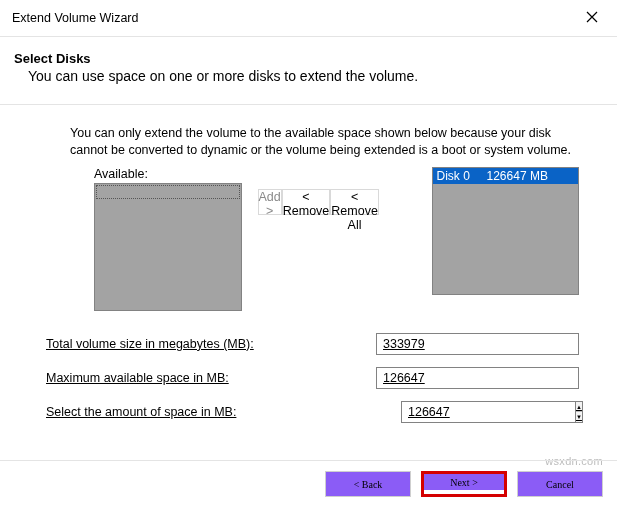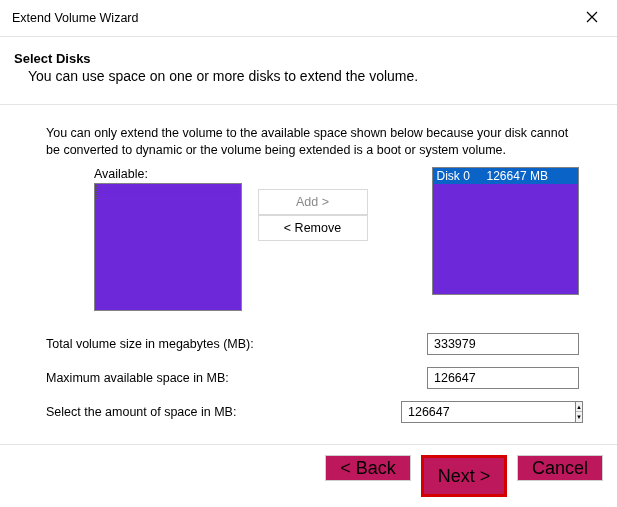--- a/index.html
+++ b/index.html
@@ -4,41 +4,41 @@
   <style>
     * { box-sizing: border-box; margin: 0; padding: 0; font-family: "Segoe UI", Tahoma, sans-serif; }
     body { width: 617px; height: 507px; background: #fff; position: relative; font-size: 12.5px; color: #000; }
     .titlebar { display: flex; justify-content: space-between; align-items: center; padding: 6px 11px 6px 12px; border-bottom: 1px solid #e4e4e4; }
     .title { font-size: 12.5px; }
     .close-btn { font-size: 14px; background: none; border: none; cursor: pointer; padding: 4px 8px; font-family: inherit; }
     .header { padding: 14px 14px 6px 14px; border-bottom: 1px solid #e4e4e4; }
     .header-title { font-weight: 600; font-size: 13px; }
     .header-sub { padding: 2px 0 14px 14px; font-size: 14px; }
     .body { padding: 20px 38px 0 46px; }
-    .explain { line-height: 1.35; margin-bottom: 8px; }
+    .explain { line-height: 1.35; margin-bottom: 8px; margin-left: 24px; }
     .cols { display: flex; gap: 16px; align-items: flex-start; }
     .col-left, .col-right { flex: 1; padding-left: 48px; }
-    .col-mid { width: 110px; padding-top: 22px; display:flex; flex-direction:column; }
+    .col-mid { width: 110px; padding-top: 22px; display:flex; flex-direction:row; }
     .list-label { margin-bottom: 2px; }
-    .listbox { width: 100%; height: 128px; border: 1px solid #828282; background: #6d28d9; overflow: auto; }
+    .listbox { width: 100%; height: 128px; border: 1px solid #828282; background: #a3a3a3; overflow: auto; }
     .listbox.left .cell { border: 1px dotted #555; margin:1px; height:14px; }
     .sel-item { background: #0a63c6; color: #fff; padding: 1px 4px; font-size: 12px; white-space: pre; }
     .mid-btn { width: 100%; height: 26px; background: #fff; border: 1px solid #d9d9d9; font-size: 12.5px; cursor: pointer; font-family: inherit; }
     .mid-btn:disabled { color: #8a8a8a; }
     .fields { margin-top: 22px; }
-    .row { display: flex; align-items: center; margin-bottom: 12px; }
+    .row { display: flex; align-items: center; margin-bottom: 12px; text-decoration: underline; }
     .row-label { flex: 1; }
-    .ro-box { width: 152px; height: 22px; border: 1px solid #828282; padding: 0 6px; line-height: 20px; background: #fff; font-size: 12.5px; }
+    .ro-box { width: 203px; height: 22px; border: 1px solid #828282; padding: 0 6px; line-height: 20px; background: #fff; font-size: 12.5px; }
     .spin { display: flex; width: 178px; height: 22px; }
     .spin input { flex: 1; border: 1px solid #828282; border-right: none; padding: 0 6px; font-size: 12.5px; font-family:inherit; }
     .spin .btns { width: 16px; display:flex; flex-direction:column; border:1px solid #828282; }
     .spin .btns button { flex:1; font-size: 6px; line-height: 1; border:none; background:#f3f3f3; cursor:pointer; padding:0; }
     .spin .btns button:first-child { border-bottom:1px solid #bbb; }
     .footer { position: absolute; bottom: 0; left: 0; right: 0; border-top: 1px solid #e4e4e4; padding: 10px 14px; display: flex; justify-content: flex-end; gap: 10px; }
-    .footer button { width: 86px; height: 26px; background: #be185d; border: 1px solid #cfcfcf; cursor: pointer; font-size: 18px; font-family: Liberation Sans, sans-serif; }
+    .footer button { width: 86px; height: 26px; background: #8b5cf6; border: 1px solid #cfcfcf; cursor: pointer; font-size: 10px; font-family: Liberation Serif, serif; }
     .highlight-box { border: 3px solid #d40000; padding: 0; }
     .watermark { position:absolute; right:14px; bottom:40px; color:#bcbcbc; font-size:11px; letter-spacing:.3px; }
   </style>
 </head>
 <body>
 
 <div class="titlebar">
   <span class="title">Extend Volume Wizard</span>
   <button class="close-btn">
     <svg width="12" height="12" viewBox="0 0 12 12">
@@ -58,20 +58,21 @@
   <div class="cols">
     <div class="col-left">
       <div class="list-label">Available:</div>
       <div class="listbox left">
         <div class="cell"></div>
       </div>
     </div>
     <div class="col-mid">
       <button class="mid-btn" disabled="">Add &gt;</button>
       <button class="mid-btn">&lt; Remove</button>
+      <button class="mid-btn">&lt; Remove All</button>
     </div>
     <div class="col-right">
       <div class="listbox">
         <div class="sel-item">Disk 0     126647 MB</div>
       </div>
     </div>
   </div>
 
   <div class="fields">
     <div class="row">
@@ -93,16 +94,16 @@
       </div>
     </div>
   </div>
 </div>
 
 <div class="watermark">wsxdn.com</div>
 
 <div class="footer">
   <button>&lt; Back</button>
   <span class="highlight-box">
-    <button style="border:none;width:80px;height:36px;">Next &gt;</button>
+    <button style="border:none;width:80px;height:16px;">Next &gt;</button>
   </span>
   <button>Cancel</button>
 </div>
 
 </body></html>

